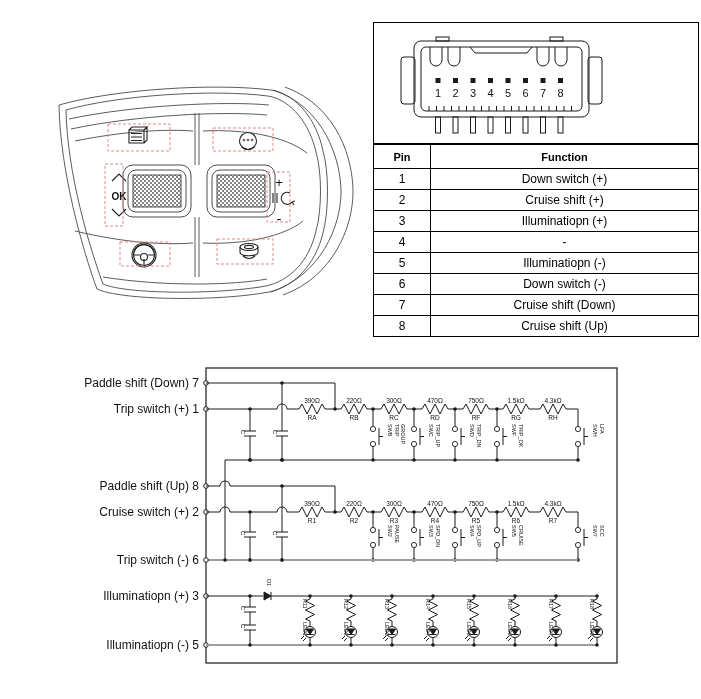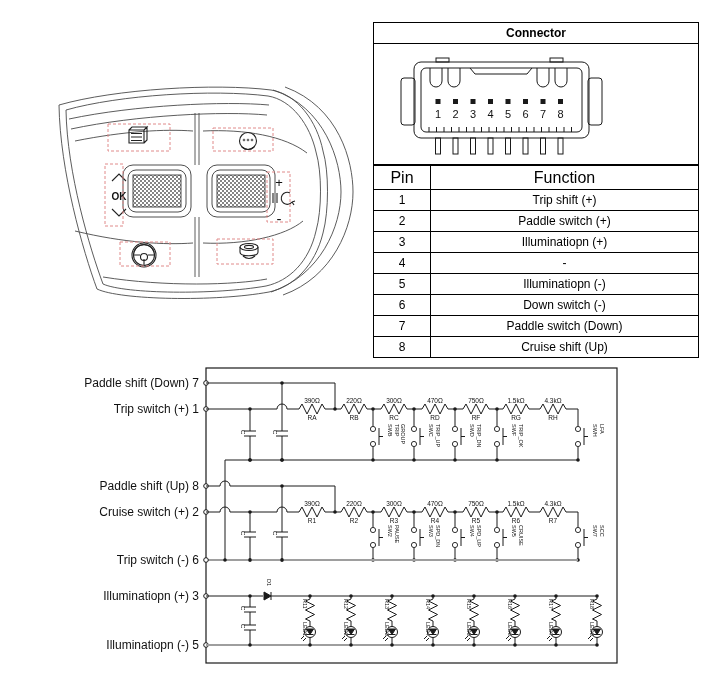--- a/index.html
+++ b/index.html
@@ -5,21 +5,21 @@
   html,body{margin:0;padding:0}
   body{width:701px;height:699px;background:#fff;position:relative;overflow:hidden;
        font-family:"Liberation Sans",sans-serif;color:#000}
   .steering-wrap{position:absolute;left:45px;top:80px;width:320px;height:230px}
   .connector-panel{position:absolute;left:373px;top:22px;width:326px;border:1px solid #000;box-sizing:border-box;background:#fff}
   .conn-title{height:20px;line-height:20px;text-align:center;font-weight:bold;font-size:12px;border-bottom:1px solid #000}
   .conn-figure{height:120px;border-bottom:1px solid #000;position:relative}
   .conn-figure svg{position:absolute;left:0;top:0}
   table.pin-table{border-collapse:collapse;width:100%;font-size:12px;table-layout:fixed}
   table.pin-table th,table.pin-table td{border:1px solid #000;text-align:center;padding:0;height:20px;overflow:hidden}
-  table.pin-table th{font-weight:normal;height:23px;font-size:16px}
+  table.pin-table th{font-weight:bold;height:23px;font-size:11px}
   .pin-col{width:56px}
   table.pin-table tr th:first-child,table.pin-table tr td:first-child{border-left:none}
   table.pin-table tr th:last-child,table.pin-table tr td:last-child{border-right:none}
   table.pin-table tr:last-child td{border-bottom:none}
   #circuitSvg{position:absolute;left:0;top:360px}
   svg text{fill:#111}
 </style>
 </head>
 <body>
 
@@ -83,21 +83,20 @@
     <rect x="168" y="47" width="60" height="23"></rect>
     <rect x="60" y="83" width="18" height="62"></rect>
     <rect x="222" y="91" width="23" height="50"></rect>
     <rect x="75" y="161" width="50" height="24"></rect>
     <rect x="172" y="158" width="56" height="25"></rect>
   </g>
 </svg>
 </div>
 
 <div class="connector-panel">
-  <div class="conn-title">Connector</div>
   <div class="conn-figure">
     <svg id="connSvg" width="324" height="120" viewBox="0 0 324 120">
         <rect stroke="#1a1a1a" stroke-width="1" fill="none" x="40" y="18" width="175" height="76" rx="7"></rect>
         <rect stroke="#1a1a1a" stroke-width="1" fill="none" x="47" y="24" width="161" height="64" rx="5"></rect>
         <rect stroke="#1a1a1a" stroke-width="1" fill="none" x="27" y="34" width="14" height="47" rx="3"></rect>
         <rect stroke="#1a1a1a" stroke-width="1" fill="none" x="214" y="34" width="14" height="47" rx="3"></rect>
         <rect stroke="#1a1a1a" stroke-width="1" fill="none" x="62" y="14" width="13" height="4"></rect>
         <rect stroke="#1a1a1a" stroke-width="1" fill="none" x="176" y="14" width="13" height="4"></rect>
         <path stroke="#1a1a1a" stroke-width="1" fill="none" d="M56,24 v13 a6,6 0 0 0 12,0 v-13"></path>
         <path stroke="#1a1a1a" stroke-width="1" fill="none" d="M74,24 v13 a6,6 0 0 0 12,0 v-13"></path>
@@ -153,45 +152,45 @@
   <table class="pin-table">
     <thead>
       <tr>
         <th class="pin-col">Pin</th>
         <th>Function</th>
       </tr>
     </thead>
     <tbody id="pinRows">
         <tr>
           <td class="pin-col">1</td>
-          <td>Trip shift (+)</td>
+          <td>Down switch (+)</td>
         </tr>
         <tr>
           <td class="pin-col">2</td>
-          <td>Paddle switch (+)</td>
+          <td>Cruise shift (+)</td>
         </tr>
         <tr>
           <td class="pin-col">3</td>
           <td>Illuminatiopn (+)</td>
         </tr>
         <tr>
           <td class="pin-col">4</td>
           <td>-</td>
         </tr>
         <tr>
           <td class="pin-col">5</td>
           <td>Illuminatiopn (-)</td>
         </tr>
         <tr>
           <td class="pin-col">6</td>
           <td>Down switch (-)</td>
         </tr>
         <tr>
           <td class="pin-col">7</td>
-          <td>Paddle switch (Down)</td>
+          <td>Cruise shift (Down)</td>
         </tr>
         <tr>
           <td class="pin-col">8</td>
           <td>Cruise shift (Up)</td>
         </tr>
       </tbody>
   </table>
 </div>
 
 <svg id="circuitSvg" width="701" height="339" viewBox="0 360 701 339">

